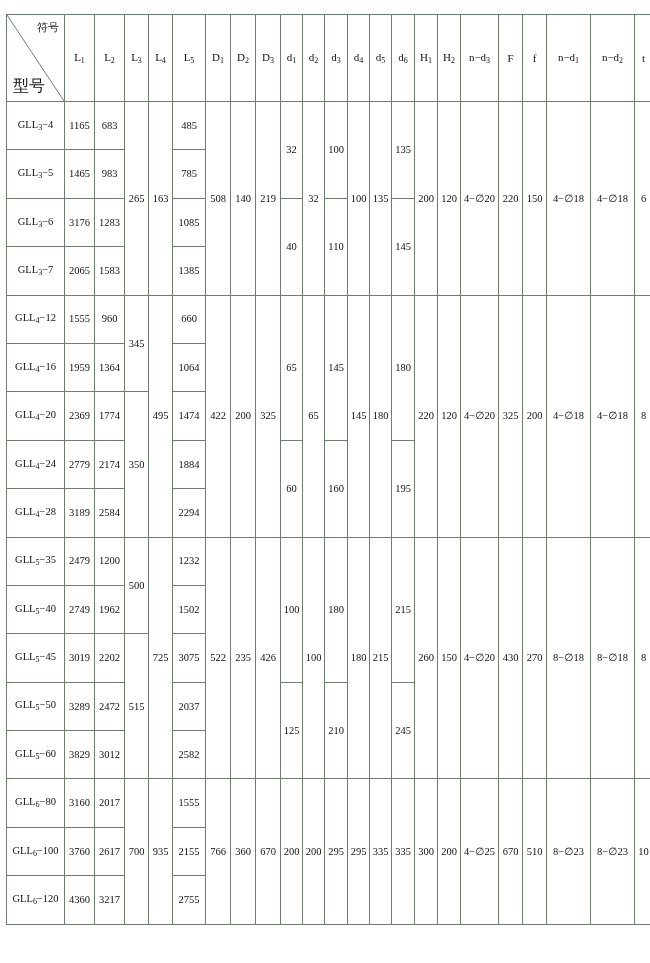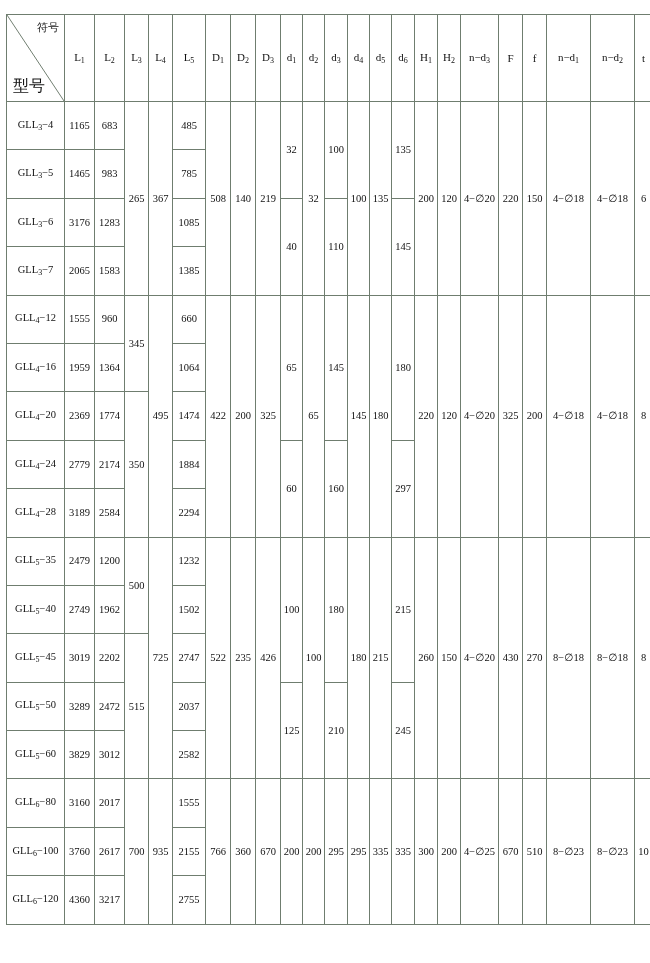--- a/index.html
+++ b/index.html
@@ -111,21 +111,21 @@
     <td class="nowrap">n−d<span class="sub">2</span></td>
     <td>t</td>
 
   </tr>
 
   <tr class="body">
     <td class="model">GLL<span class="sub">3</span>−4</td>
     <td>1165</td>
     <td>683</td>
     <td rowspan="4">265</td>
-    <td rowspan="4">367</td>
+    <td rowspan="4">163</td>
     <td>485</td>
     <td rowspan="4">508</td>
     <td rowspan="4">140</td>
     <td rowspan="4">219</td>
     <td rowspan="2">32</td>
     <td rowspan="4">32</td>
     <td rowspan="2">100</td>
     <td rowspan="4">100</td>
     <td rowspan="4">135</td>
     <td rowspan="2">135</td>
@@ -205,21 +205,21 @@
     <td>1474</td>
 
   </tr>
   <tr class="body">
     <td class="model">GLL<span class="sub">4</span>−24</td>
     <td>2779</td>
     <td>2174</td>
     <td>1884</td>
     <td rowspan="2">60</td>
     <td rowspan="2">160</td>
-    <td rowspan="2">297</td>
+    <td rowspan="2">195</td>
 
   </tr>
   <tr class="body">
     <td class="model">GLL<span class="sub">4</span>−28</td>
     <td>3189</td>
     <td>2584</td>
     <td>2294</td>
 
   </tr>
 
@@ -254,21 +254,21 @@
     <td>2749</td>
     <td>1962</td>
     <td>1502</td>
 
   </tr>
   <tr class="body">
     <td class="model">GLL<span class="sub">5</span>−45</td>
     <td>3019</td>
     <td>2202</td>
     <td rowspan="3">515</td>
-    <td>2747</td>
+    <td>3075</td>
 
   </tr>
   <tr class="body">
     <td class="model">GLL<span class="sub">5</span>−50</td>
     <td>3289</td>
     <td>2472</td>
     <td>2037</td>
     <td rowspan="2">125</td>
     <td rowspan="2">210</td>
     <td rowspan="2">245</td>

